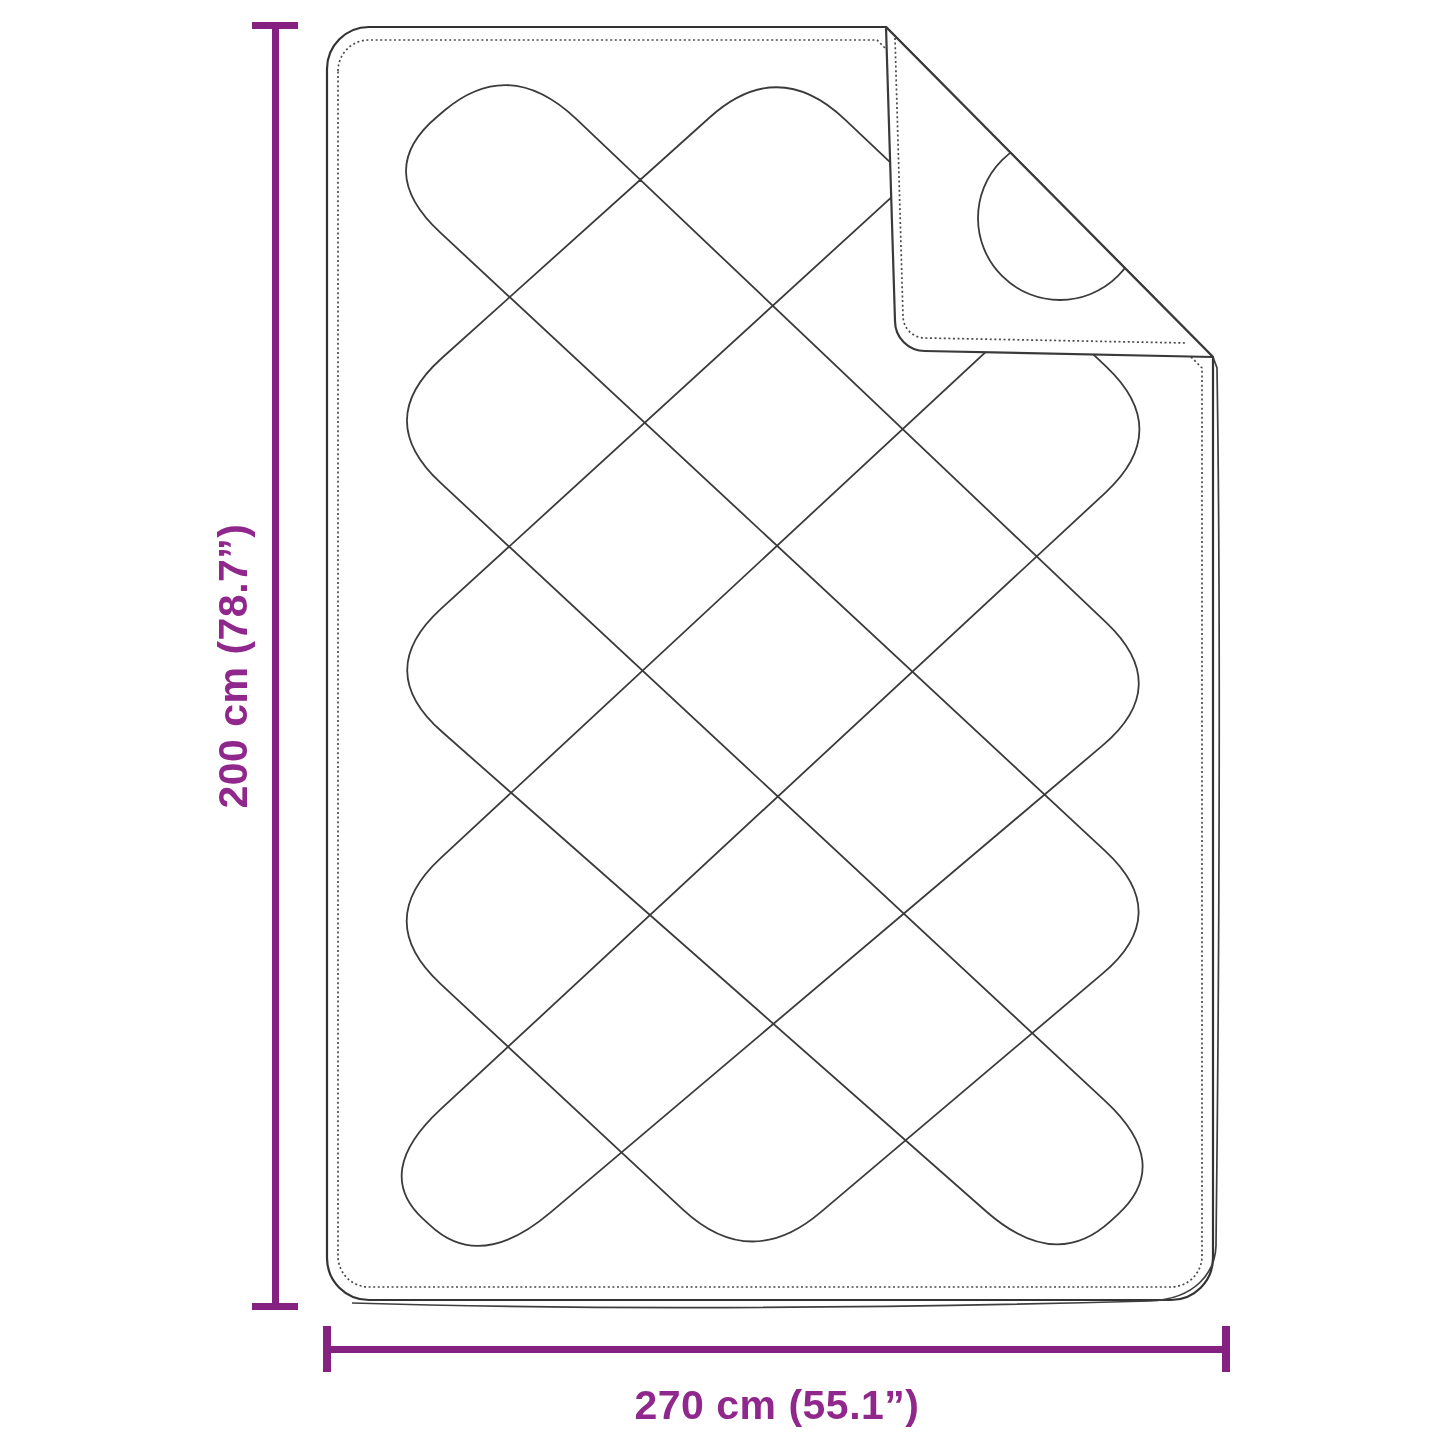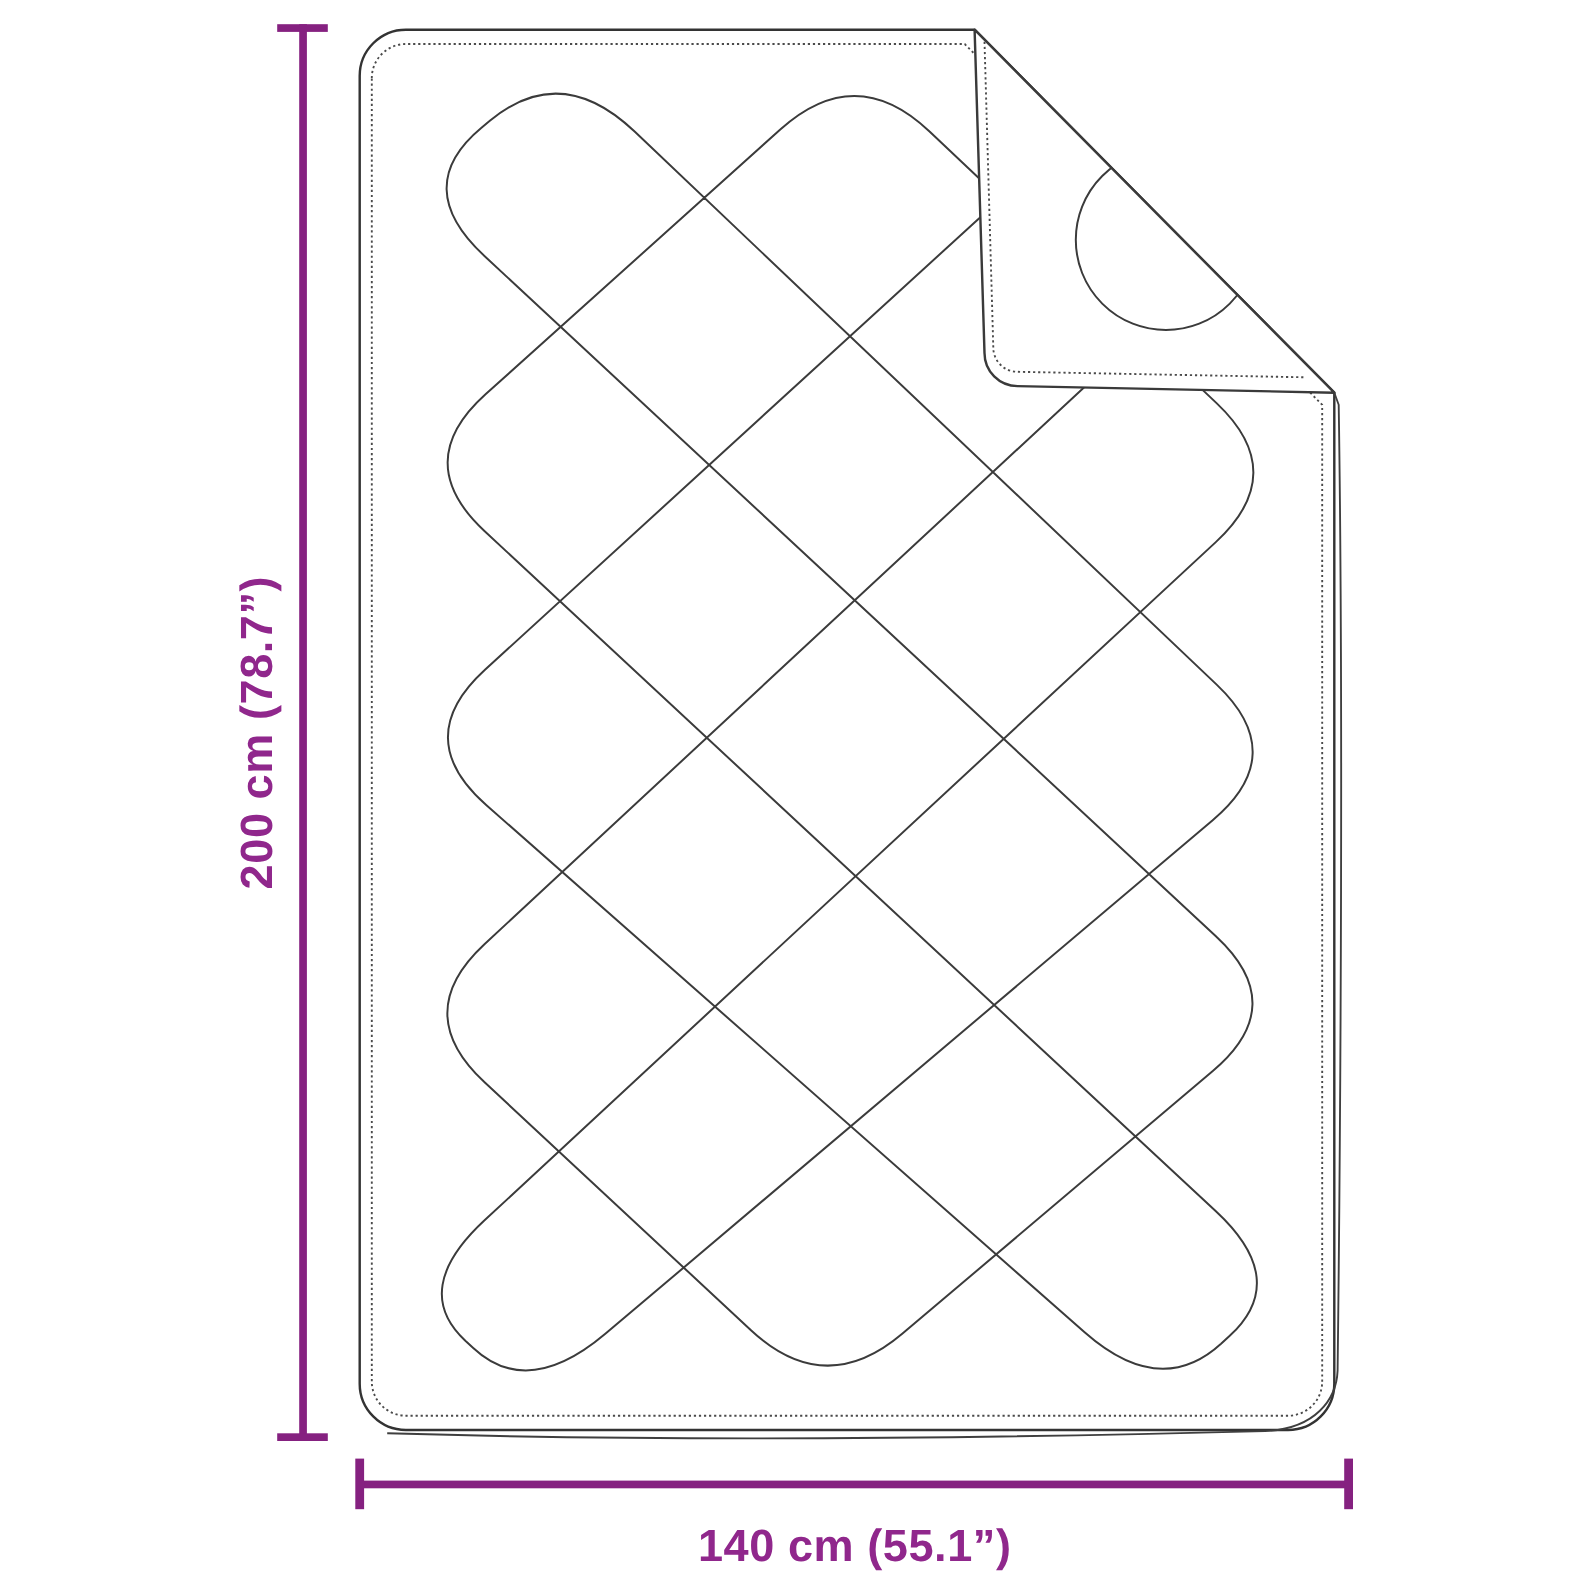--- a/index.html
+++ b/index.html
@@ -59,15 +59,15 @@
   </svg>
 
   <div class="dim" id="v-line"></div>
   <div class="dim" id="v-cap-top"></div>
   <div class="dim" id="v-cap-bottom"></div>
   <div class="dim-label" id="height-label">200 cm (78.7”)</div>
 
   <div class="dim" id="h-line"></div>
   <div class="dim" id="h-cap-left"></div>
   <div class="dim" id="h-cap-right"></div>
-  <div class="dim-label" id="width-label">140 cm (55.1”)</div>
+  <div class="dim-label" id="width-label">270 cm (55.1”)</div>
 
 </div>
 
 </body></html>

